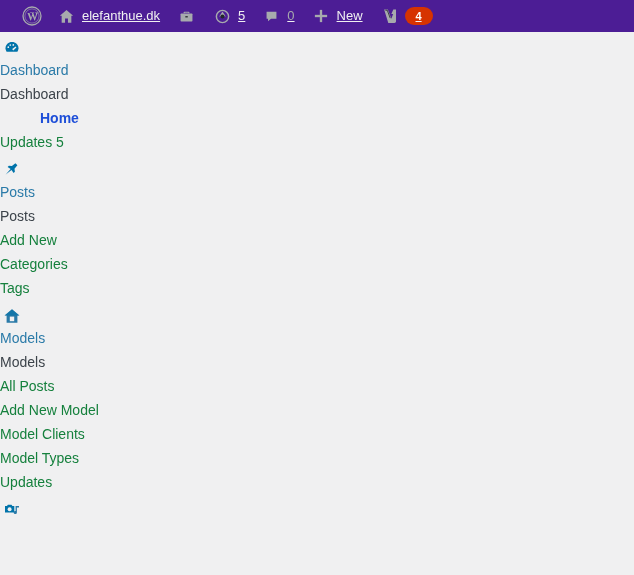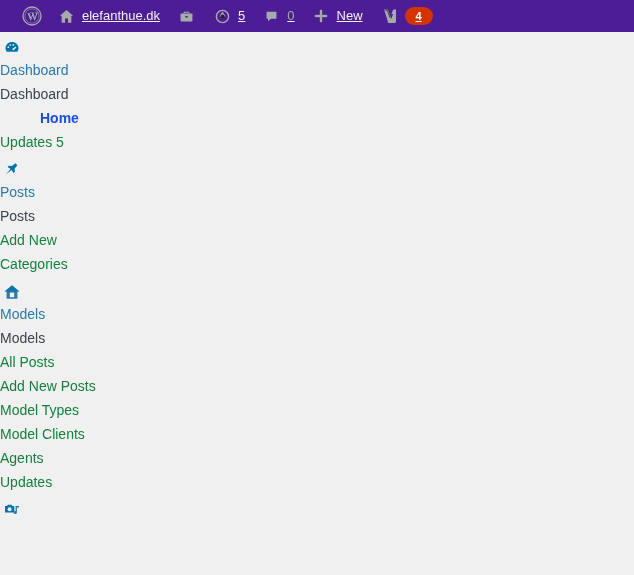--- a/index.html
+++ b/index.html
@@ -233,48 +233,48 @@
     </span>
     <a class="menu-link top-link" href="#">Posts</a>
     <span class="menu-name-plain">Posts</span>
     <ul class="sub-list">
       <li>
         <a class="menu-link" href="#">Add New</a>
       </li>
       <li>
         <a class="menu-link" href="#">Categories</a>
       </li>
+      <li>
+        <a class="menu-link" href="#">Tags</a>
+      </li>
     </ul>
   </li>
 
   <li class="menu-top">
     <span class="menu-icon">
       <svg width="20" height="20" viewBox="0 0 20 20">
         <path d="M10 3.2 2.6 9.4h2.0v7.3h10.8V9.4h2.0z" fill="#2a7aa8"></path>
         <rect x="7.8" y="10.6" width="4.4" height="4.6" fill="#f0f0f1"></rect>
         <path d="M10 3.2 2.6 9.4h14.8z" fill="#0073aa" opacity="0.55"></path>
       </svg>
     </span>
     <a class="menu-link top-link" href="#">Models</a>
     <span class="menu-name-plain">Models</span>
     <ul class="sub-list">
       <li>
         <a class="menu-link" href="#">All Posts</a>
       </li>
       <li>
-        <a class="menu-link" href="#">Add New Posts</a>
+        <a class="menu-link" href="#">Add New Model</a>
+      </li>
+      <li>
+        <a class="menu-link" href="#">Model Clients</a>
       </li>
       <li>
         <a class="menu-link" href="#">Model Types</a>
-      </li>
-      <li>
-        <a class="menu-link" href="#">Model Clients</a>
-      </li>
-      <li>
-        <a class="menu-link" href="#">Agents</a>
       </li>
       <li>
         <a class="menu-link" href="#">Updates</a>
       </li>
     </ul>
   </li>
 
   <li class="menu-top">
     <span class="menu-icon">
       <svg width="20" height="20" viewBox="0 0 20 20">

